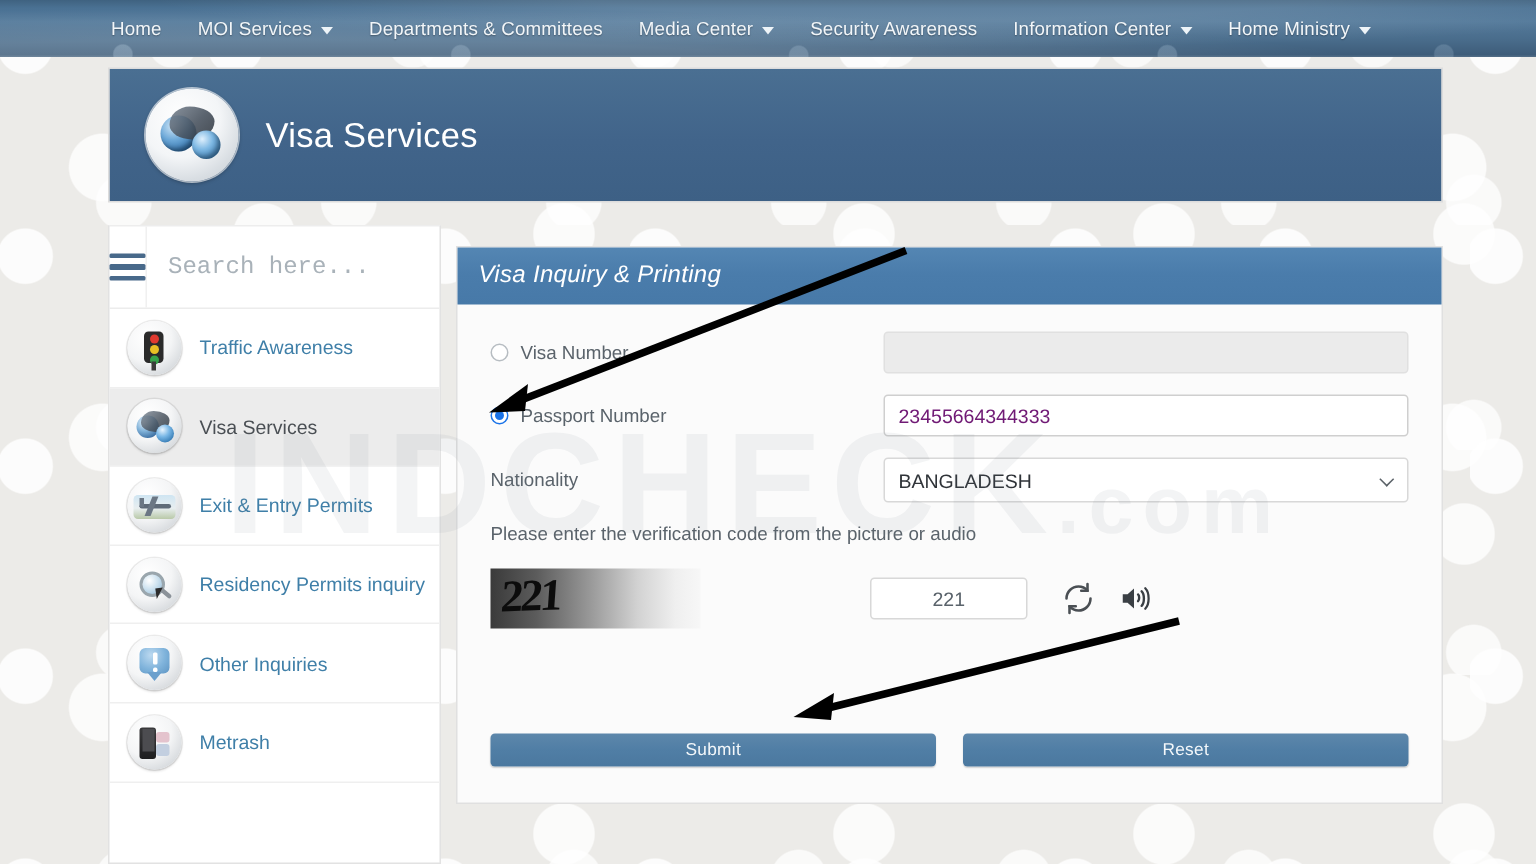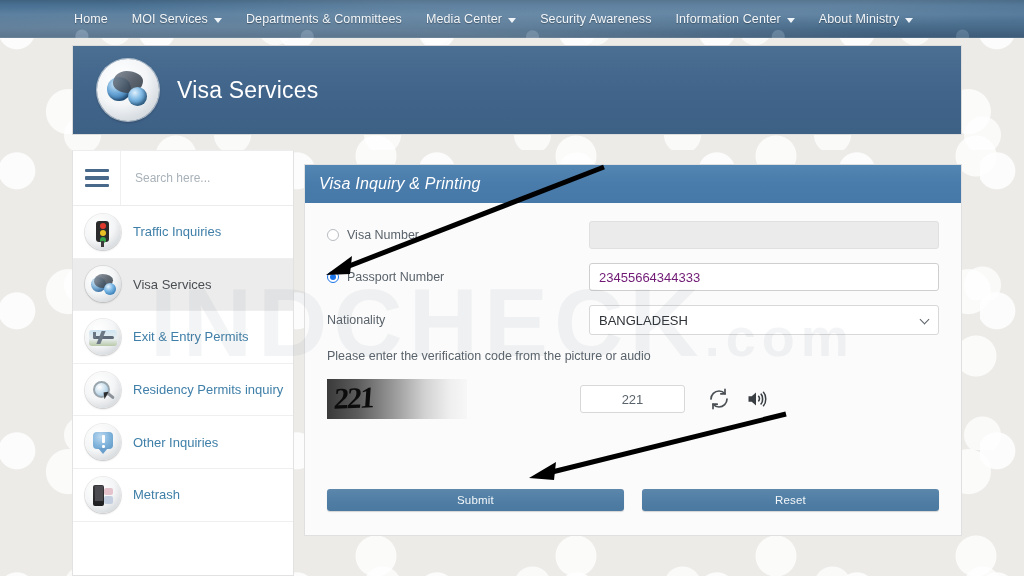--- a/index.html
+++ b/index.html
@@ -106,22 +106,22 @@
     border-bottom: 1px solid #ececec;
   }
   .hamburger {
     width: 48px; display:flex; flex-direction: column; align-items:center;
     justify-content:center; gap: 4px; cursor: pointer;
     border-right: 1px solid #f0f0f0; height: 100%;
   }
   .hamburger span { display:block; width: 24px; height: 3.5px; background: #48698a; border-radius: 1px; }
   .search-input {
     flex: 1; border: none; outline: none; height: 100%;
-    font-family: Liberation Sans, sans-serif;
-    font-size: 12px; color: #5d6a74; padding-left: 14px; background: transparent;
+    font-family: Liberation Mono, monospace;
+    font-size: 16px; color: #5d6a74; padding-left: 14px; background: transparent;
   }
   .search-input::placeholder { color: #a9b2b9; }
 
   .side-item {
     height: 52.6px; display: flex; align-items: center; gap: 12px;
     padding-left: 12px; border-bottom: 1px solid #efefef; cursor: pointer;
     font-size: 13px; color: #3f7fa8;
   }
   .side-item.active { background: #ececec; color: #4a4f54; }
   .side-icon {
@@ -294,21 +294,21 @@
     <i class="caret"></i>
   </div>
   <div class="nav-item">
     <span>Security Awareness</span>
   </div>
   <div class="nav-item">
     <span>Information Center</span>
     <i class="caret"></i>
   </div>
   <div class="nav-item">
-    <span>About Ministry</span>
+    <span>Home Ministry</span>
     <i class="caret"></i>
   </div>
 </div>
 
 <div id="banner">
   <div class="banner-badge">
     <span class="globe-a"></span>
       <span class="blob"></span>
       <span class="globe-b"></span>
   </div>
@@ -332,21 +332,21 @@
     </div>
 
     <div class="side-item">
       <span class="side-icon ic-traffic">
         <i class="inner body"></i>
           <i class="inner bulb r"></i>
           <i class="inner bulb y"></i>
         <i class="inner bulb g"></i>
           <i class="inner pole"></i>
       </span>
-      <span>Traffic Inquiries</span>
+      <span>Traffic Awareness</span>
     </div>
 
     <div class="side-item active">
       <span class="side-icon ic-visa">
         <i class="inner g1"></i>
           <i class="inner bl"></i>
           <i class="inner g2"></i>
       </span>
       <span>Visa Services</span>
     </div>

